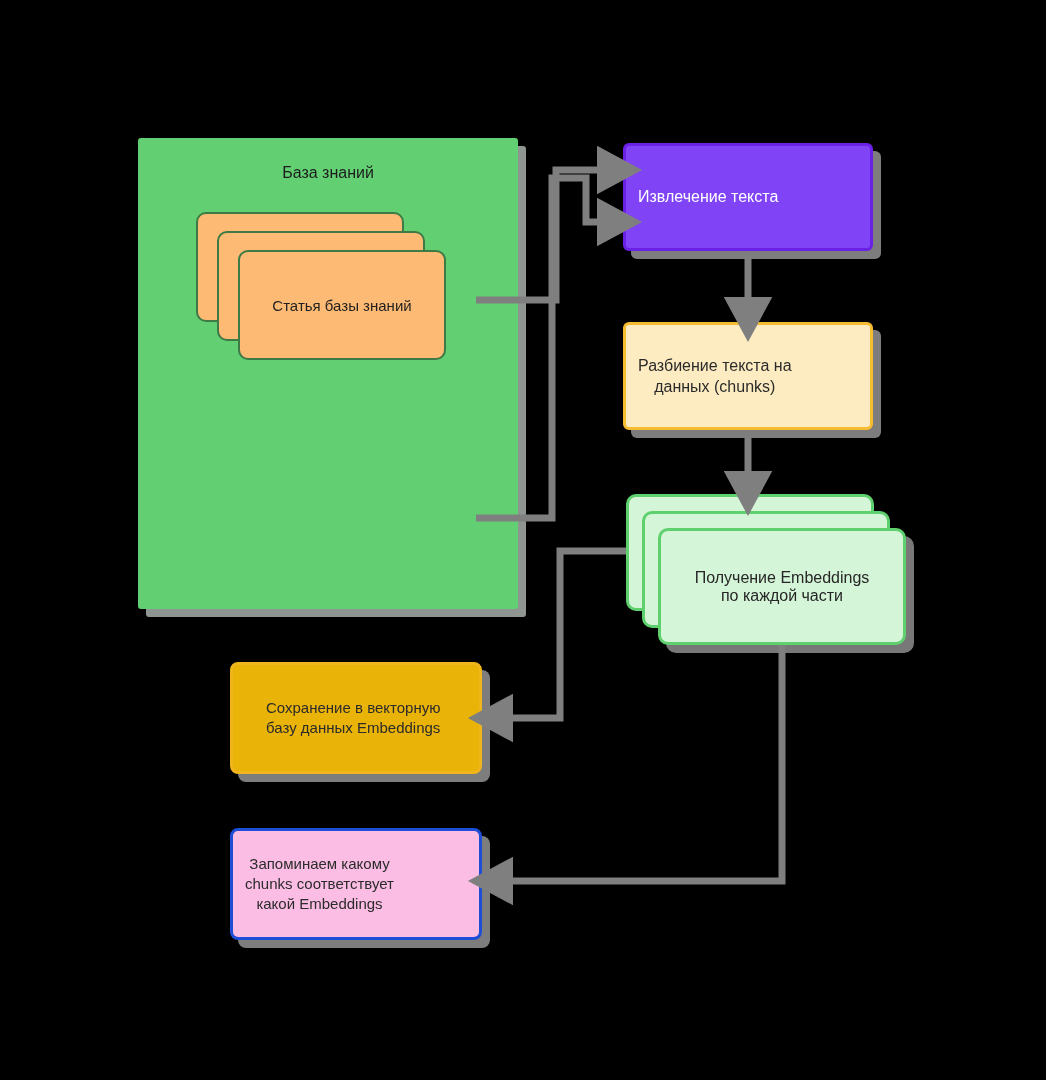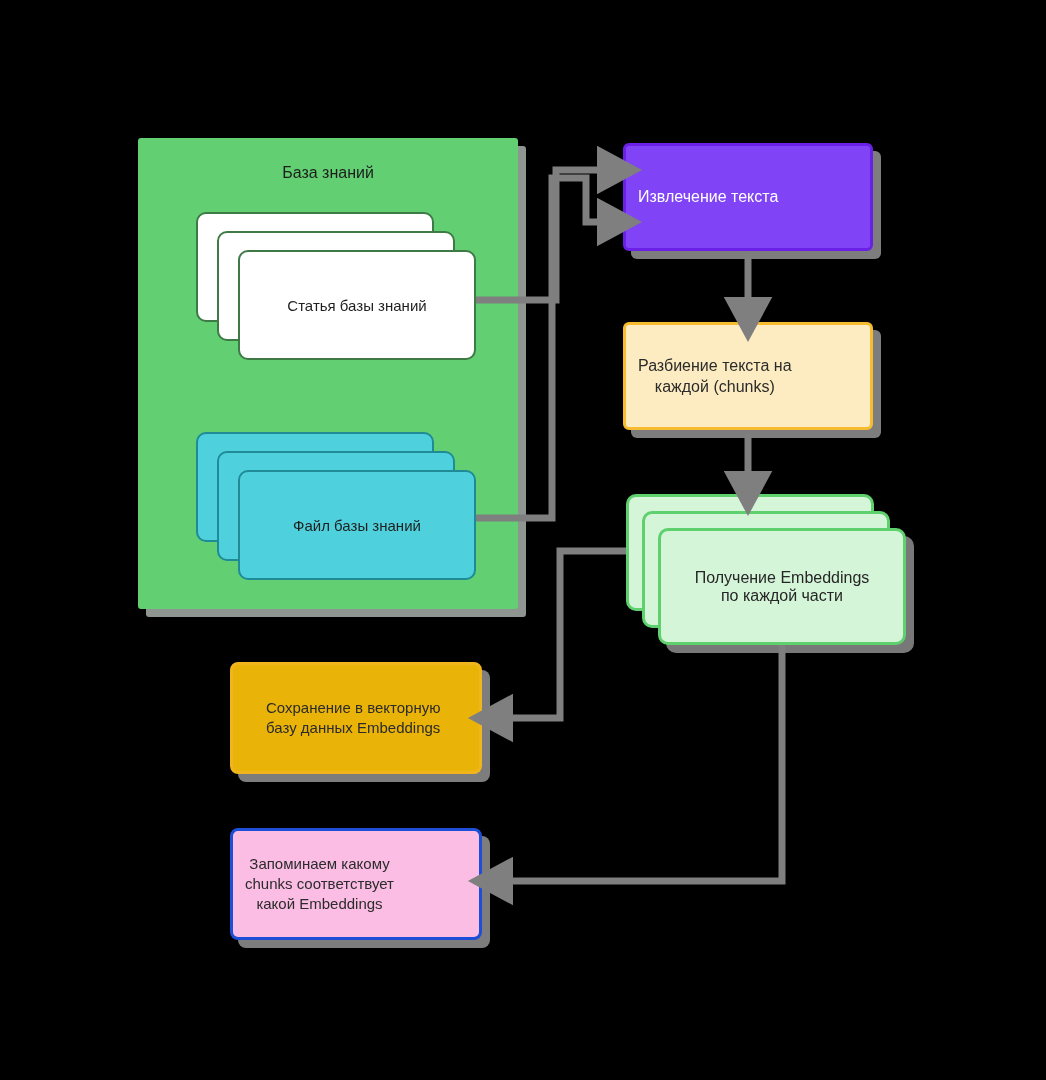--- a/index.html
+++ b/index.html
@@ -96,23 +96,23 @@
   }
   .stack .card .node-label {
     display: block;
     padding: 0 14px;
     white-space: pre-line;
   }
 
   
   #article-stack { left: 196px; top: 212px; width: 280px; height: 148px; }
   #article-stack .card {
-    width: 238px;
+    width: 208px;
     height: 110px;
-    background: #ffffff;
+    background: #fdba74;
     border: 2px solid #3d7a46;
     font-size: 15px;
     color: #1f1f1f;
   }
   #article-stack .c1 { left: 0px;  top: 0px;  }
   #article-stack .c2 { left: 21px; top: 19px; }
   #article-stack .c3 { left: 42px; top: 38px; }
 
   
   #file-stack { left: 196px; top: 432px; width: 280px; height: 148px; }
@@ -192,35 +192,28 @@
   </div>
 
   <div id="article-stack" class="stack">
     <div class="card c1"></div>
     <div class="card c2"></div>
     <div class="card c3">
       <span class="node-label">Статья базы знаний</span>
     </div>
   </div>
 
-  <div id="file-stack" class="stack">
-    <div class="card c1"></div>
-    <div class="card c2"></div>
-    <div class="card c3">
-      <span class="node-label">Файл базы знаний</span>
-    </div>
-  </div>
 
   <div id="node-extract" class="node shadowed">
     <span class="node-label">Извлечение текста</span>
   </div>
 
   <div id="node-chunks" class="node shadowed">
     <span class="node-label">Разбиение текста на
-каждой (chunks)</span>
+данных (chunks)</span>
   </div>
 
   <div id="embed-stack" class="stack">
     <div class="card c1"></div>
     <div class="card c2"></div>
     <div class="card c3">
       <span class="node-label">Получение Embeddings
 по каждой части</span>
     </div>
   </div>

